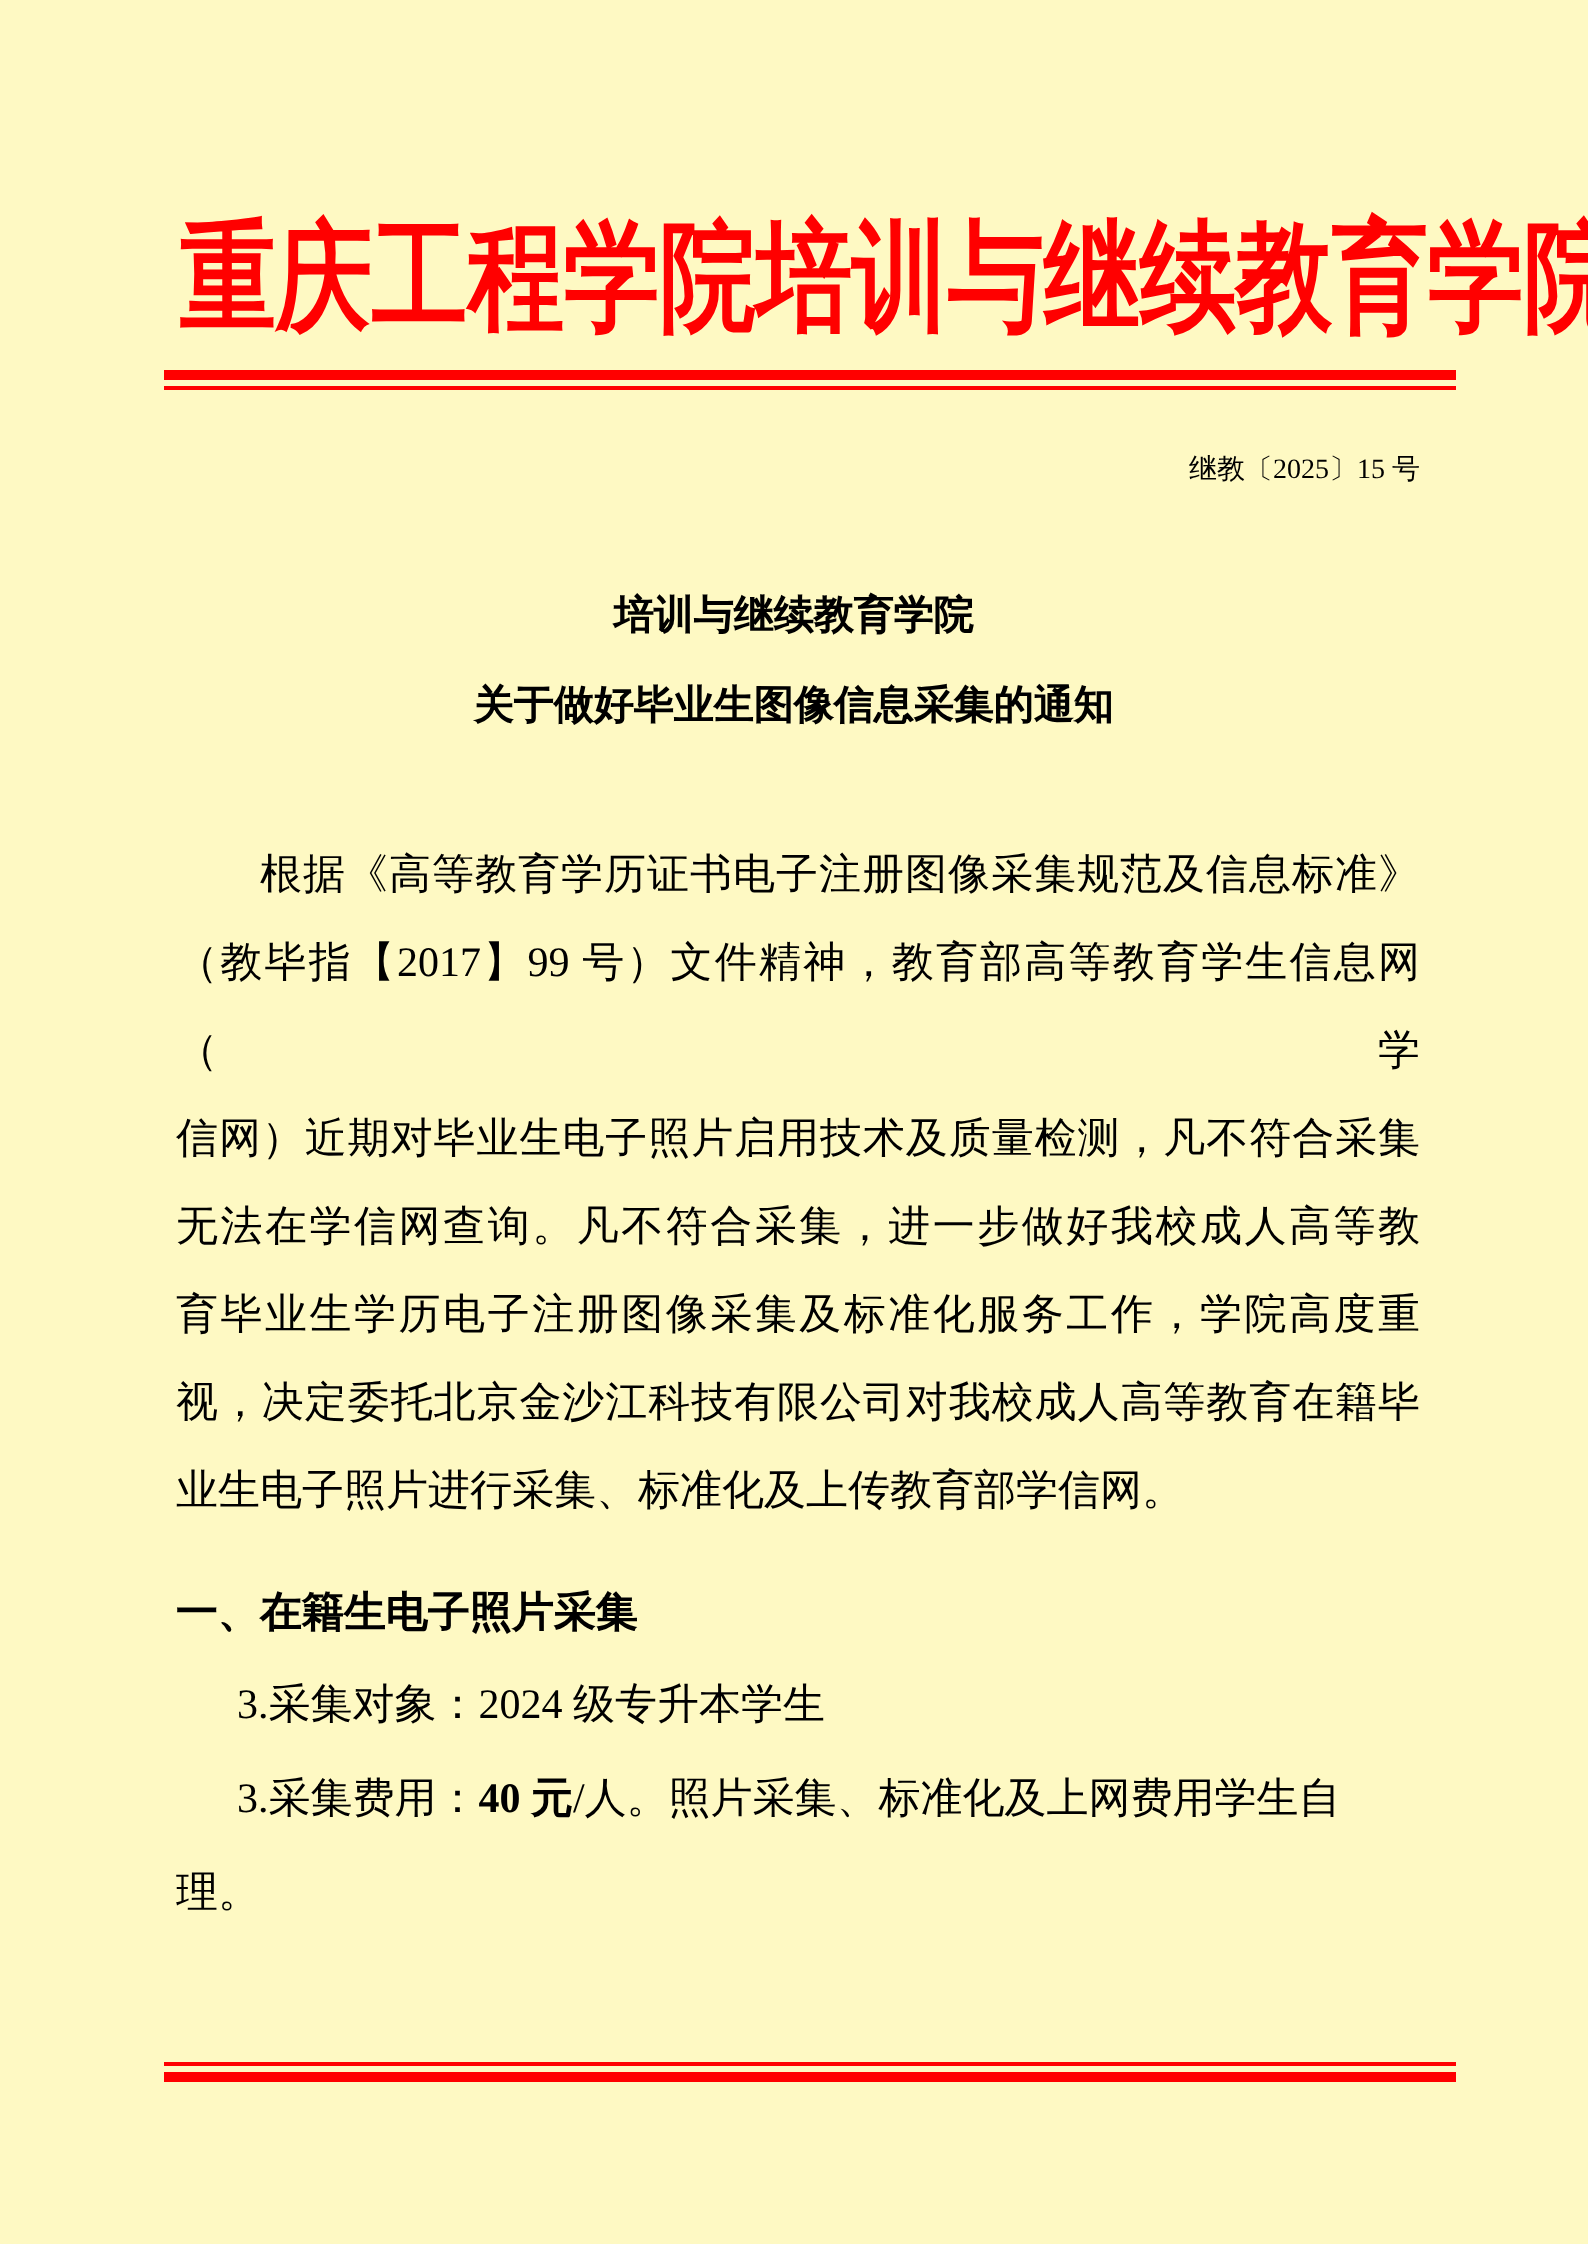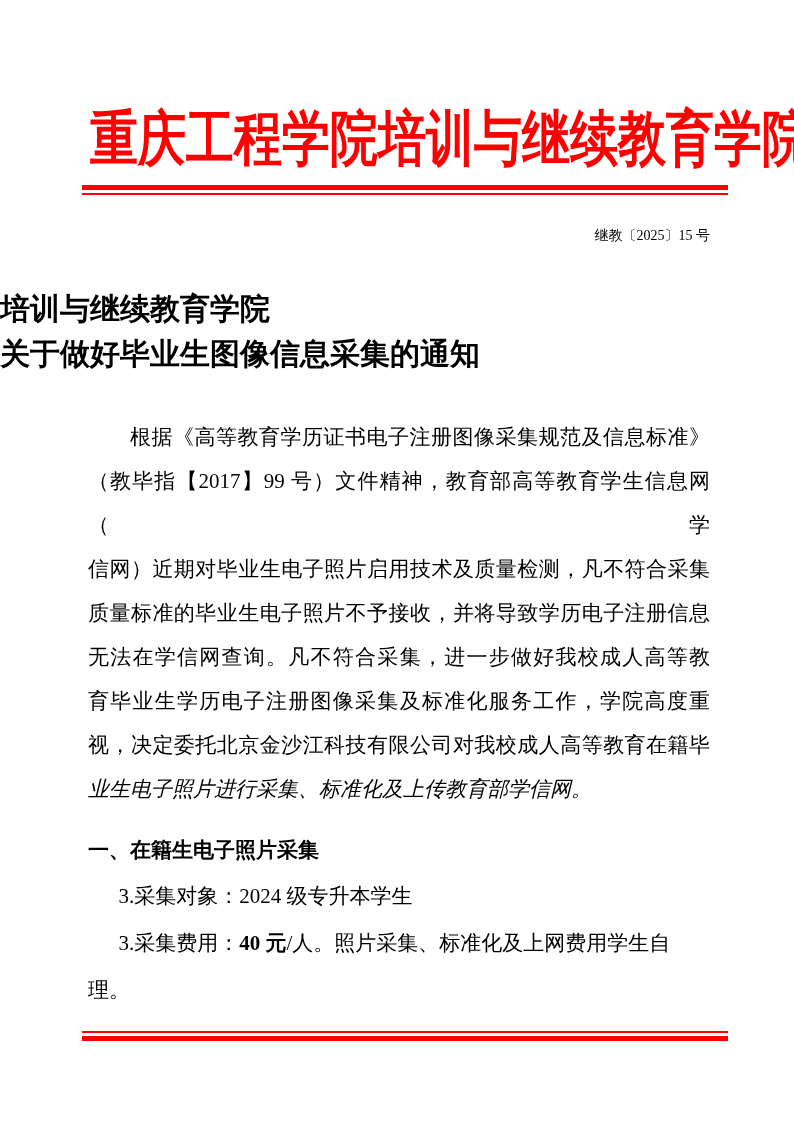--- a/index.html
+++ b/index.html
@@ -5,21 +5,21 @@
   html, body {
     margin: 0;
     padding: 0;
     background: #e8e8e8;
   }
   .page {
     position: relative;
     width: 794px;
     height: 1122px;
     margin: 0 auto;
-    background: #ffffff;
+    background: #fef9c3;
     overflow: hidden;
     font-family: "Liberation Serif", "DejaVu Serif", serif;
     color: #000000;
   }
 
   
   .masthead {
     position: absolute;
     top: 103px;
     left: 0;
@@ -60,23 +60,23 @@
     color: #000000;
     white-space: pre-wrap;
   }
 
   
   .notice-title {
     position: absolute;
     top: 286px;
     left: 0;
     right: 0;
-    text-align: left;
+    text-align: center;
     font-weight: bold;
-    font-size: 30px;
+    font-size: 20px;
     line-height: 45px;
     color: #000000;
   }
 
   
   .body-block {
     position: absolute;
     top: 415px;
     left: 88px;
     width: 622px;
@@ -87,21 +87,21 @@
     line-height: 44px;
     white-space: pre-wrap;
   }
   .para-line {
     line-height: 44px;
     text-align: justify;
     text-align-last: justify;
     text-justify: inter-character;
   }
   .para-line.first { text-indent: 2em; }
-  .para-line.last  { text-align-last: auto; font-style: italic; }
+  .para-line.last  { text-align-last: auto; }
 
   .section-heading {
     margin-top: 16px;
     line-height: 46px;
     font-weight: bold;
     white-space: pre-wrap;
   }
   .item {
     line-height: 47px;
     text-indent: 1.45em;
@@ -130,21 +130,20 @@
     <div>培训与继续教育学院</div>
     <div>关于做好毕业生图像信息采集的通知</div>
   </div>
 
   <div class="body-block">
 
 
     <div class="para-line first">根据《高等教育学历证书电子注册图像采集规范及信息标准》</div>
     <div class="para-line">（教毕指【2017】99 号）文件精神，教育部高等教育学生信息网（学</div>
     <div class="para-line">信网）近期对毕业生电子照片启用技术及质量检测，凡不符合采集</div>
-    <div class="para-line">质量标准的毕业生电子照片不予接收，并将导致学历电子注册信息</div>
     <div class="para-line">无法在学信网查询。凡不符合采集，进一步做好我校成人高等教</div>
     <div class="para-line">育毕业生学历电子注册图像采集及标准化服务工作，学院高度重</div>
     <div class="para-line">视，决定委托北京金沙江科技有限公司对我校成人高等教育在籍毕</div>
     <div class="para-line last">业生电子照片进行采集、标准化及上传教育部学信网。</div>
 
     <div class="section-heading">一、在籍生电子照片采集</div>
 
     <div class="item">3.采集对象：2024 级专升本学生</div>
 
 

